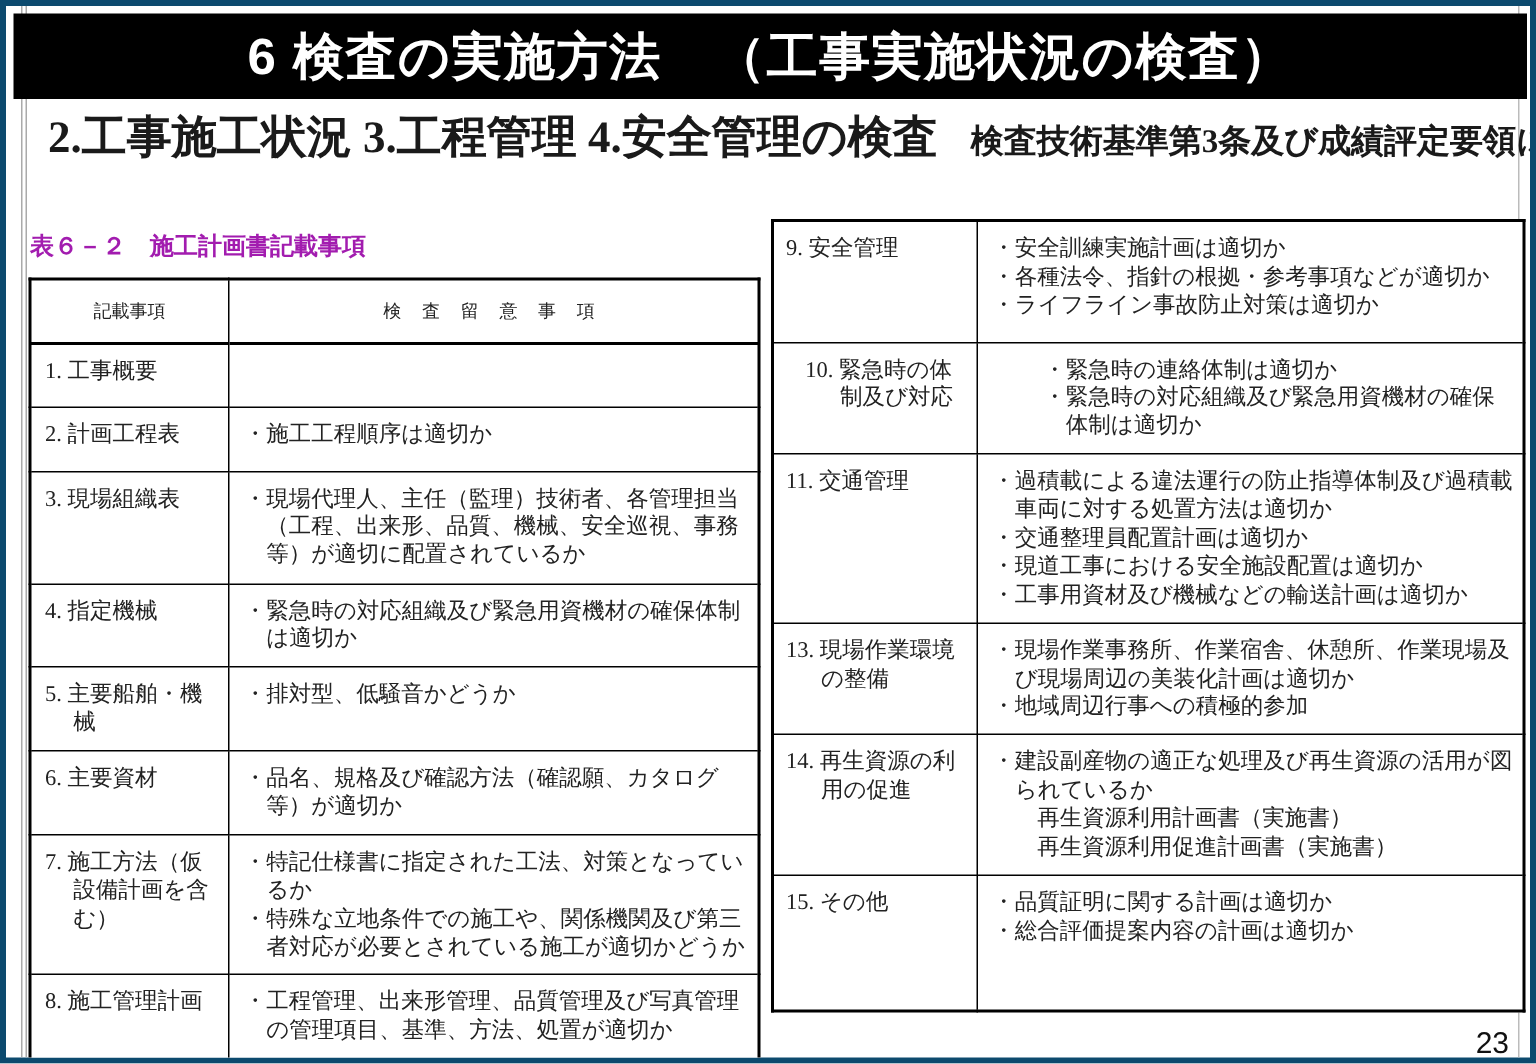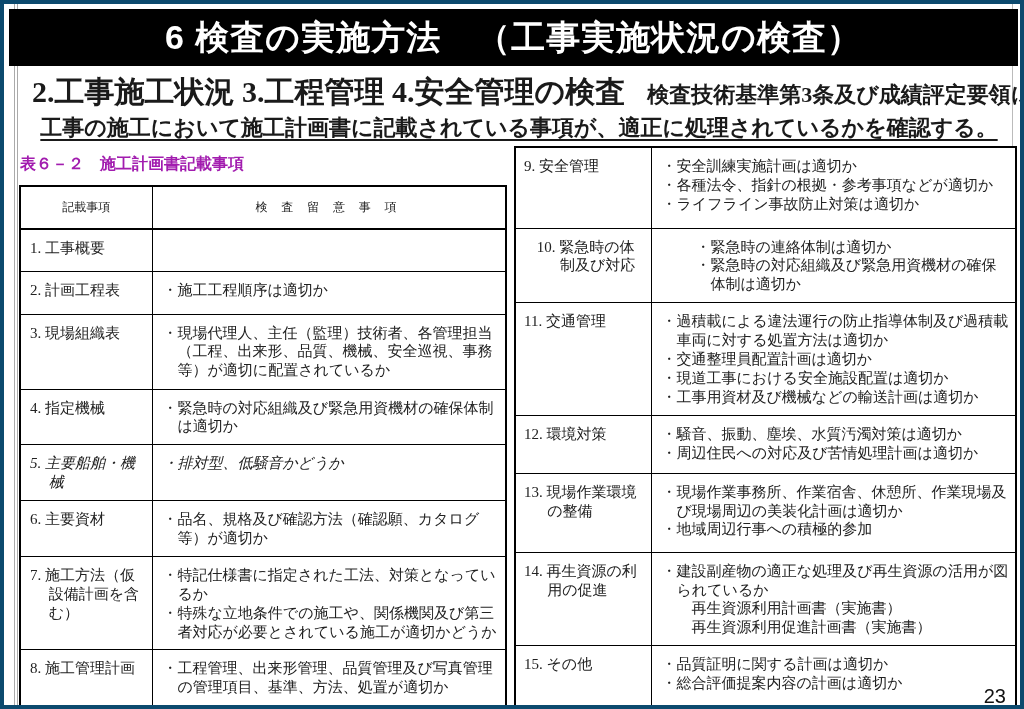--- a/index.html
+++ b/index.html
@@ -106,21 +106,21 @@
   .item-cell { padding: 9px 4px 8px 0; }
   table.left-t .item-cell  { padding-left: calc(9px + 1.25em);  text-indent: -1.25em; }
   table.right-t .item-cell { padding-left: calc(8px + 1.55em); text-indent: -1.55em; }
   .notes-cell { padding: 9px 6px 8px 10px; }
   .note { padding-left: 1em; text-indent: -1em; }
   
   table.left-t tbody tr:nth-child(1) td { height: 42px; }
   table.left-t tbody tr:nth-child(2) td { height: 43px; }
   table.left-t tbody tr:nth-child(3) td { height: 75px; }
   table.left-t tbody tr:nth-child(4) td { height: 42px; }
-  table.left-t tbody tr:nth-child(5) td { height: 41px; font-style: italic; }
+  table.left-t tbody tr:nth-child(5) td { height: 41px; }
   table.left-t tbody tr:nth-child(6) td { height: 42px; }
   table.left-t tbody tr:nth-child(7) td { height: 87px; }
   table.left-t tbody tr:nth-child(8) td { height: 58px; }
   table.right-t tbody tr:nth-child(1) td { height: 81px; }
   table.right-t tbody tr:nth-child(2) td { height: 62px; padding-left: 44px; }
   table.right-t tbody tr:nth-child(3) td { height: 100px; }
   table.right-t tbody tr:nth-child(4) td { height: 58px; }
   table.right-t tbody tr:nth-child(5) td { height: 79px; }
   table.right-t tbody tr:nth-child(6) td { height: 91px; }
   table.right-t tbody tr:nth-child(7) td { height: 67px; }
@@ -140,21 +140,20 @@
 
   <div class="left-edge-line"></div>
   <div class="right-edge-line"></div>
 
   <div class="banner">6 検査の実施方法　（工事実施状況の検査）</div>
 
   <div class="subtitle">
     <div class="sub-line1">
       <span class="sub-bold">2.工事施工状況 3.工程管理 4.安全管理の検査</span><span class="sub-rest">　検査技術基準第3条及び成績評定要領に基づき、</span>
     </div>
-    <div class="sub-line2">工事の施工において施工計画書に記載されている事項が、適正に処理されているかを確認する。</div>
   </div>
 
   <div class="table-title">表６－２　施工計画書記載事項</div>
 
   <table class="t left-t">
     <colgroup>
         <col class="c1">
         <col class="c2">
       </colgroup>
     <thead>
@@ -238,27 +237,20 @@
         <tr>
           <td class="item-cell">11. 交通管理</td>
           <td class="notes-cell">
             <div class="note">・過積載による違法運行の防止指導体制及び過積載車両に対する処置方法は適切か</div>
             <div class="note">・交通整理員配置計画は適切か</div>
             <div class="note">・現道工事における安全施設配置は適切か</div>
             <div class="note">・工事用資材及び機械などの輸送計画は適切か</div>
           </td>
         </tr>
         <tr>
-          <td class="item-cell">12. 環境対策</td>
-          <td class="notes-cell">
-            <div class="note">・騒音、振動、塵埃、水質汚濁対策は適切か</div>
-            <div class="note">・周辺住民への対応及び苦情処理計画は適切か</div>
-          </td>
-        </tr>
-        <tr>
           <td class="item-cell">13. 現場作業環境の整備</td>
           <td class="notes-cell">
             <div class="note">・現場作業事務所、作業宿舎、休憩所、作業現場及び現場周辺の美装化計画は適切か</div>
             <div class="note">・地域周辺行事への積極的参加</div>
           </td>
         </tr>
         <tr>
           <td class="item-cell">14. 再生資源の利用の促進</td>
           <td class="notes-cell">
             <div class="note">・建設副産物の適正な処理及び再生資源の活用が図られているか</div>

